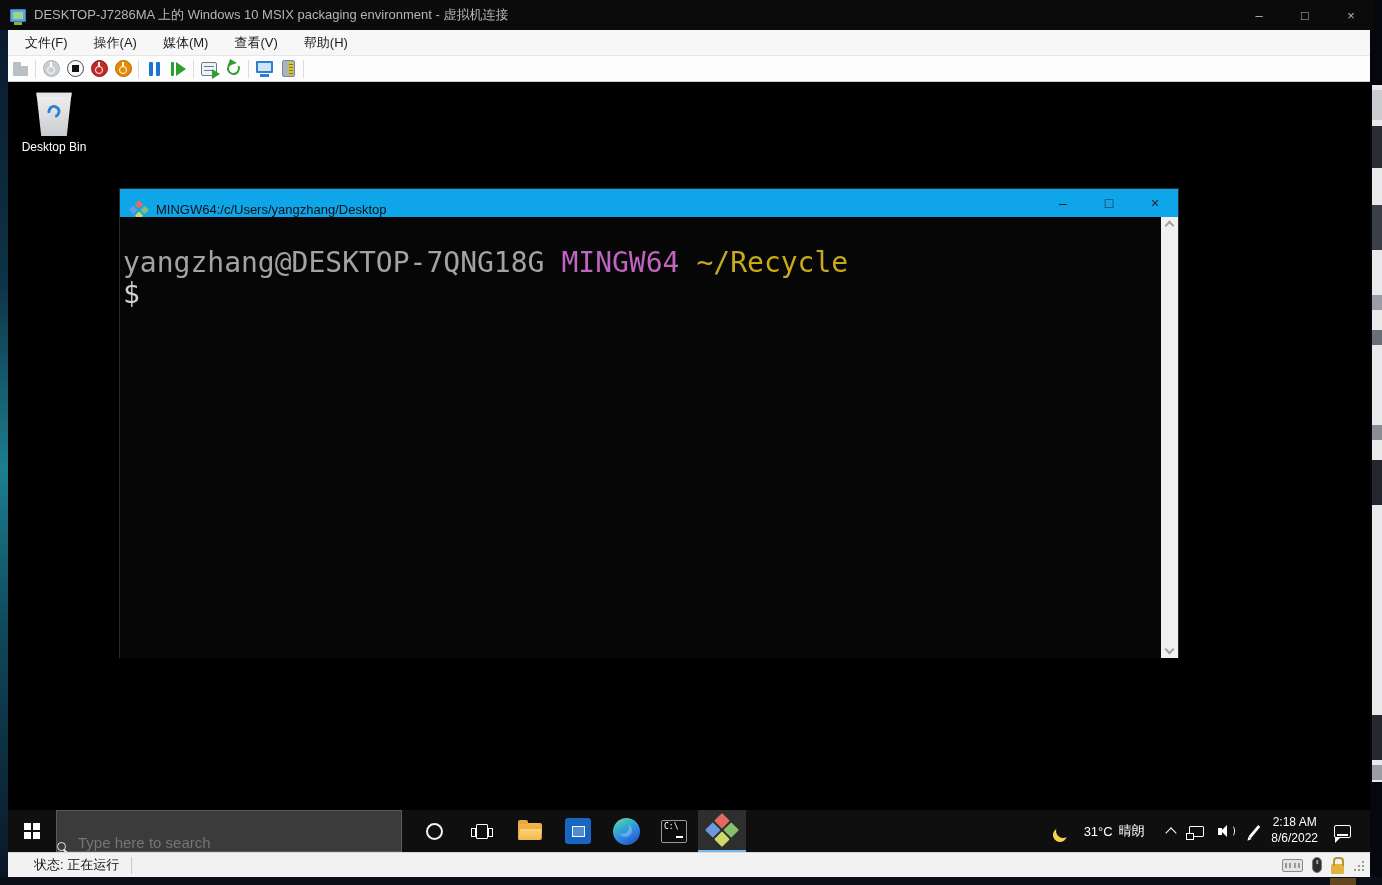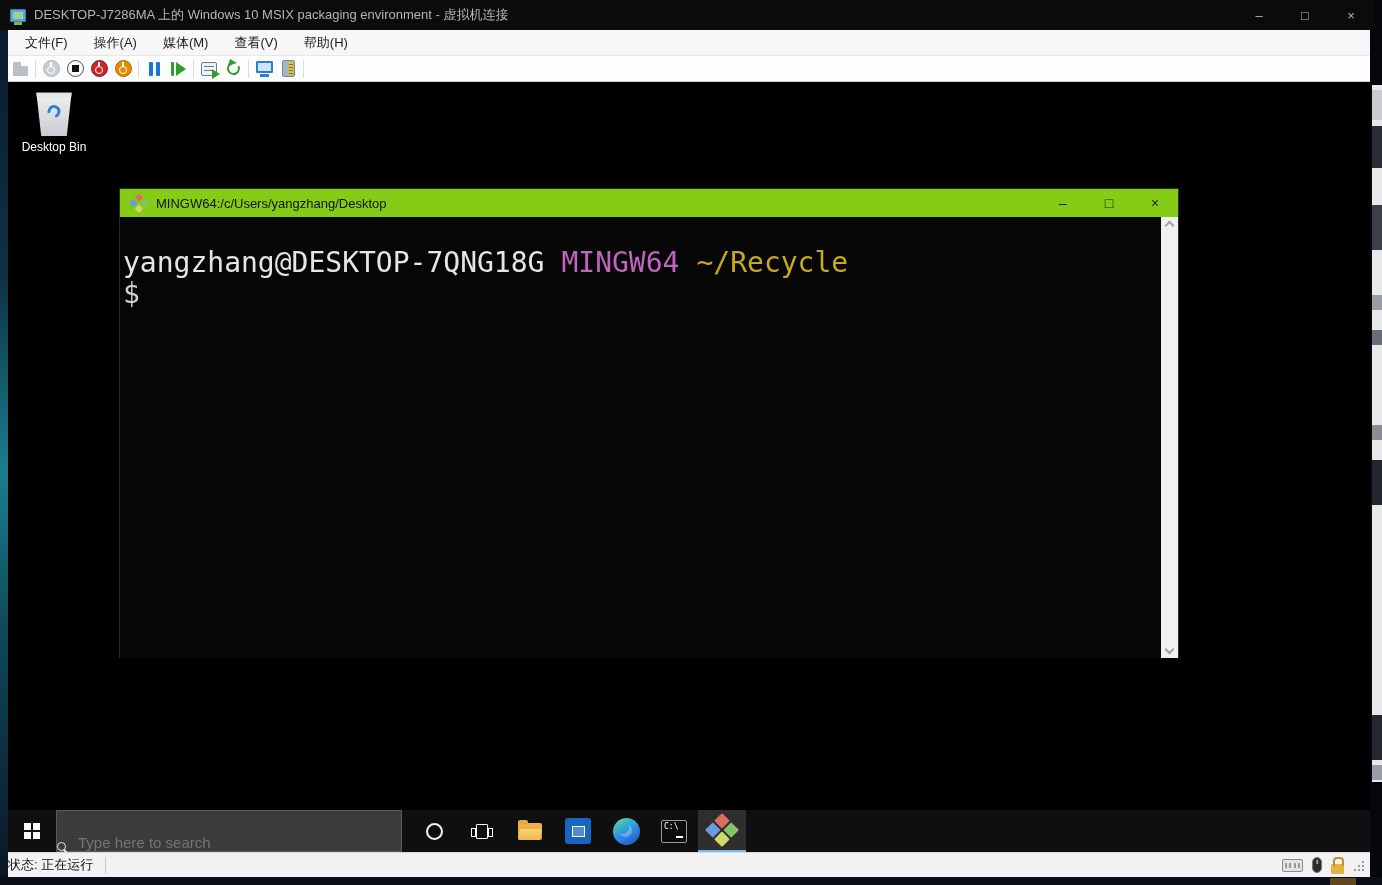--- a/index.html
+++ b/index.html
@@ -77,35 +77,35 @@
     background:linear-gradient(180deg,#f4f4f4,#c9ccd1); clip-path:polygon(6% 10%,94% 10%,82% 100%,18% 100%);
   }
   .rbin::before { content:''; position:absolute; left:0; top:0; width:100%; height:9px; background:#e4e6e9; }
   .rbin .ring { position:absolute; left:50%; top:17px; transform:translateX(-50%) rotate(30deg);
     width:13px; height:13px; border:3px solid #2f7fd6; border-radius:50%; border-bottom-color:transparent; }
   .desktop-icon .dlabel { color:#fff; font-size:12px; text-shadow:0 1px 2px #000; }
 
   
   .terminal { position:absolute; left:111px; top:106px; width:1060px; height:470px;
     border:1px solid #2a2a2a; box-shadow:0 3px 14px rgba(0,0,0,.55); background:#000; }
-  .term-titlebar { height:28px; background:#84cc16; display:flex; align-items:center; font-size:13px; color:#111; }
+  .term-titlebar { height:28px; background:#0ea5e9; display:flex; align-items:flex-end; font-size:13px; color:#111; }
   .msys { transform:rotate(45deg); display:grid; gap:2px; }
   .msys span { border-radius:1px; }
   .msys.small { grid-template:repeat(2,6px)/repeat(2,6px); margin:0 10px 0 12px; }
   .msys.small span { width:6px; height:6px; }
   .msys.big { grid-template:repeat(2,11px)/repeat(2,11px); }
   .msys.big span { width:11px; height:11px; }
   .msys .d1 { background:#e06c60; } .msys .d2 { background:#86c06c; }
   .msys .d3 { background:#6c9ae0; } .msys .d4 { background:#cfd86a; }
   .term-title { flex:1; }
   .term-controls { display:flex; height:28px; }
   .term-controls .wbtn { width:46px; display:flex; align-items:center; justify-content:center; font-size:14px; color:#222; }
   .term-body { position:relative; height:441px; background:#060606;
     font-family:"DejaVu Sans Mono", monospace; font-size:28px; line-height:31px; padding:30px 20px 0 3px; }
-  .t-user { color:#e5e5e5; }
+  .t-user { color:#a3a3a3; }
   .t-env { color:#c064c0; margin-left:17px; }
   .t-cwd { color:#c9a91c; margin-left:17px; }
   .t-sym { color:#d0d0d0; }
   .term-scroll { position:absolute; right:0; top:0; width:17px; height:441px; background:#f1f1f1;
     display:flex; flex-direction:column; justify-content:space-between; align-items:center; padding:5px 0; }
   .sb-chev { width:7px; height:7px; border-left:2px solid #a3a3a3; border-top:2px solid #a3a3a3; }
   .sb-chev.up { transform:rotate(45deg); }
   .sb-chev.down { transform:rotate(225deg); }
 
   
@@ -158,21 +158,21 @@
     border-top:4px solid #fff; border-left:2px solid transparent; border-right:2px solid transparent; }
   .clock { text-align:center; font-size:12px; line-height:1.3; margin-right:16px; }
   .aci { position:relative; width:17px; height:13px; border:1.7px solid #fff; border-radius:2px; margin-right:12px; }
   .aci::before { content:''; position:absolute; left:2px; right:2px; bottom:1px; height:1.6px; background:#fff; }
   .aci::after { content:''; position:absolute; left:0px; bottom:-6px; border:3px solid transparent; border-top-color:#fff; border-left-color:#fff; }
   .show-desktop { width:7px; border-left:1px solid #4a4a4a; }
 
   
   .vmc-statusbar { position:absolute; left:8px; top:852px; width:1362px; height:25px; background:#f2f2f2;
     border-top:1px solid #d9d9d9; display:flex; align-items:center; font-size:13px; color:#111; }
-  .vmc-statusbar .stext { }
+  .vmc-statusbar .stext { margin-left:26px; }
   .ssep { width:1px; height:17px; background:#c9c9c9; margin-left:12px; }
   .sb-right { margin-left:auto; display:flex; align-items:center; gap:9px; margin-right:4px; }
   .kbdi { position:relative; width:21px; height:13px; background:#e3e3e3; border:1px solid #8a8a8a; border-radius:2px; }
   .kbdi::after { content:''; position:absolute; left:2px; top:3px; right:2px; height:5px;
     background:repeating-linear-gradient(90deg,#9a9a9a 0 2px,transparent 2px 4.5px); }
   .mousi { position:relative; width:10px; height:16px; border-radius:5px; background:#2d2d2d; border:1px solid #777; }
   .mousi::after { content:''; position:absolute; left:50%; top:2px; width:1.5px; height:4px; background:#999; transform:translateX(-50%); }
   .locki { position:relative; width:13px; height:10px; background:#e3b341; border-radius:1.5px; margin-top:7px; }
   .locki::before { content:''; position:absolute; left:2px; top:-7px; width:7px; height:7px;
     border:2px solid #bd9430; border-bottom:none; border-radius:4px 4px 0 0; }
@@ -343,20 +343,39 @@
         </div>
       <div class="tcell active">
         <span class="msys big">
             <span class="d1"></span>
             <span class="d2"></span>
             <span class="d3"></span>
             <span class="d4"></span>
           </span>
       </div>
 
+      <div class="tray">
+        <span class="moon"></span>
+        <span class="wtemp">31°C</span>
+        <span class="wcond">晴朗</span>
+        <span class="chup"></span>
+        <span class="neti"></span>
+        <span class="voli">
+            <span class="vbody"></span>
+            <span class="vcone"></span>
+            <span class="vwave"></span>
+          </span>
+        <span class="peni"></span>
+        <div class="clock">
+          <div>2:18 AM</div>
+          <div>8/6/2022</div>
+        </div>
+        <span class="aci"></span>
+        <span class="show-desktop"></span>
+      </div>
     </div>
   </div>
 
   <div class="vmc-statusbar">
     <span class="stext">状态: 正在运行</span>
     <span class="ssep"></span>
     <div class="sb-right">
       <span class="kbdi"></span>
       <span class="mousi"></span>
       <span class="locki"></span>

